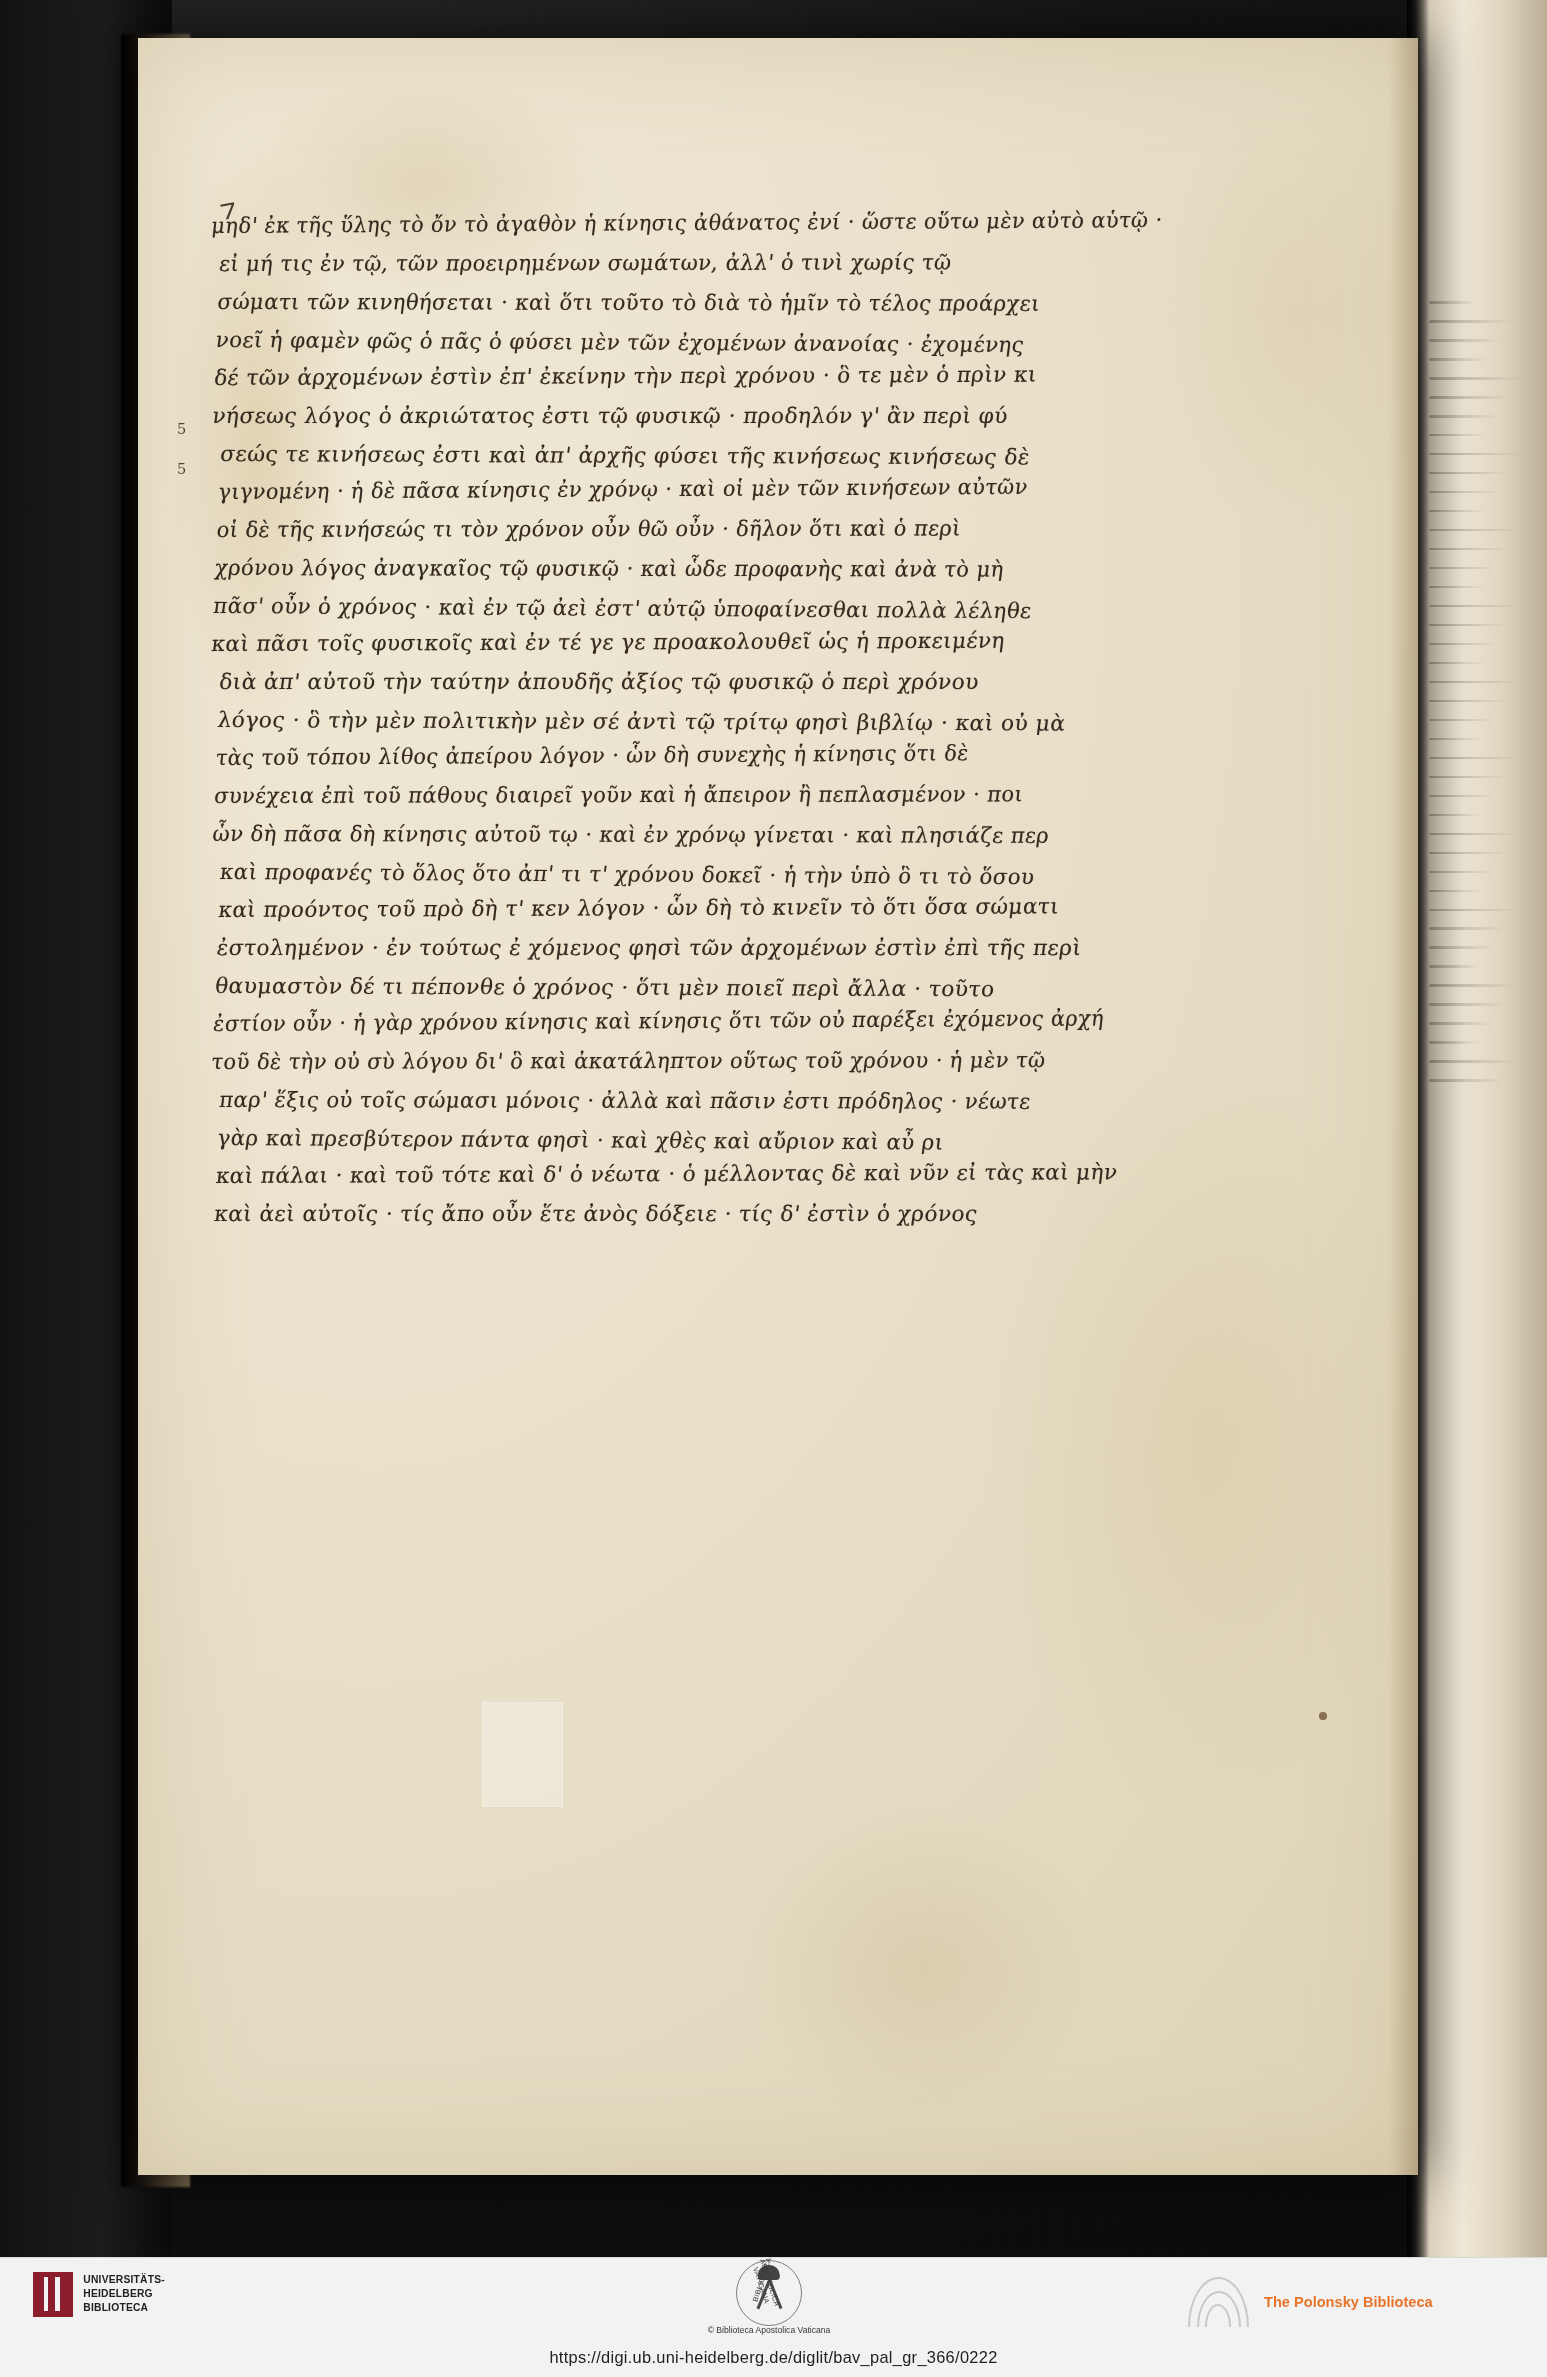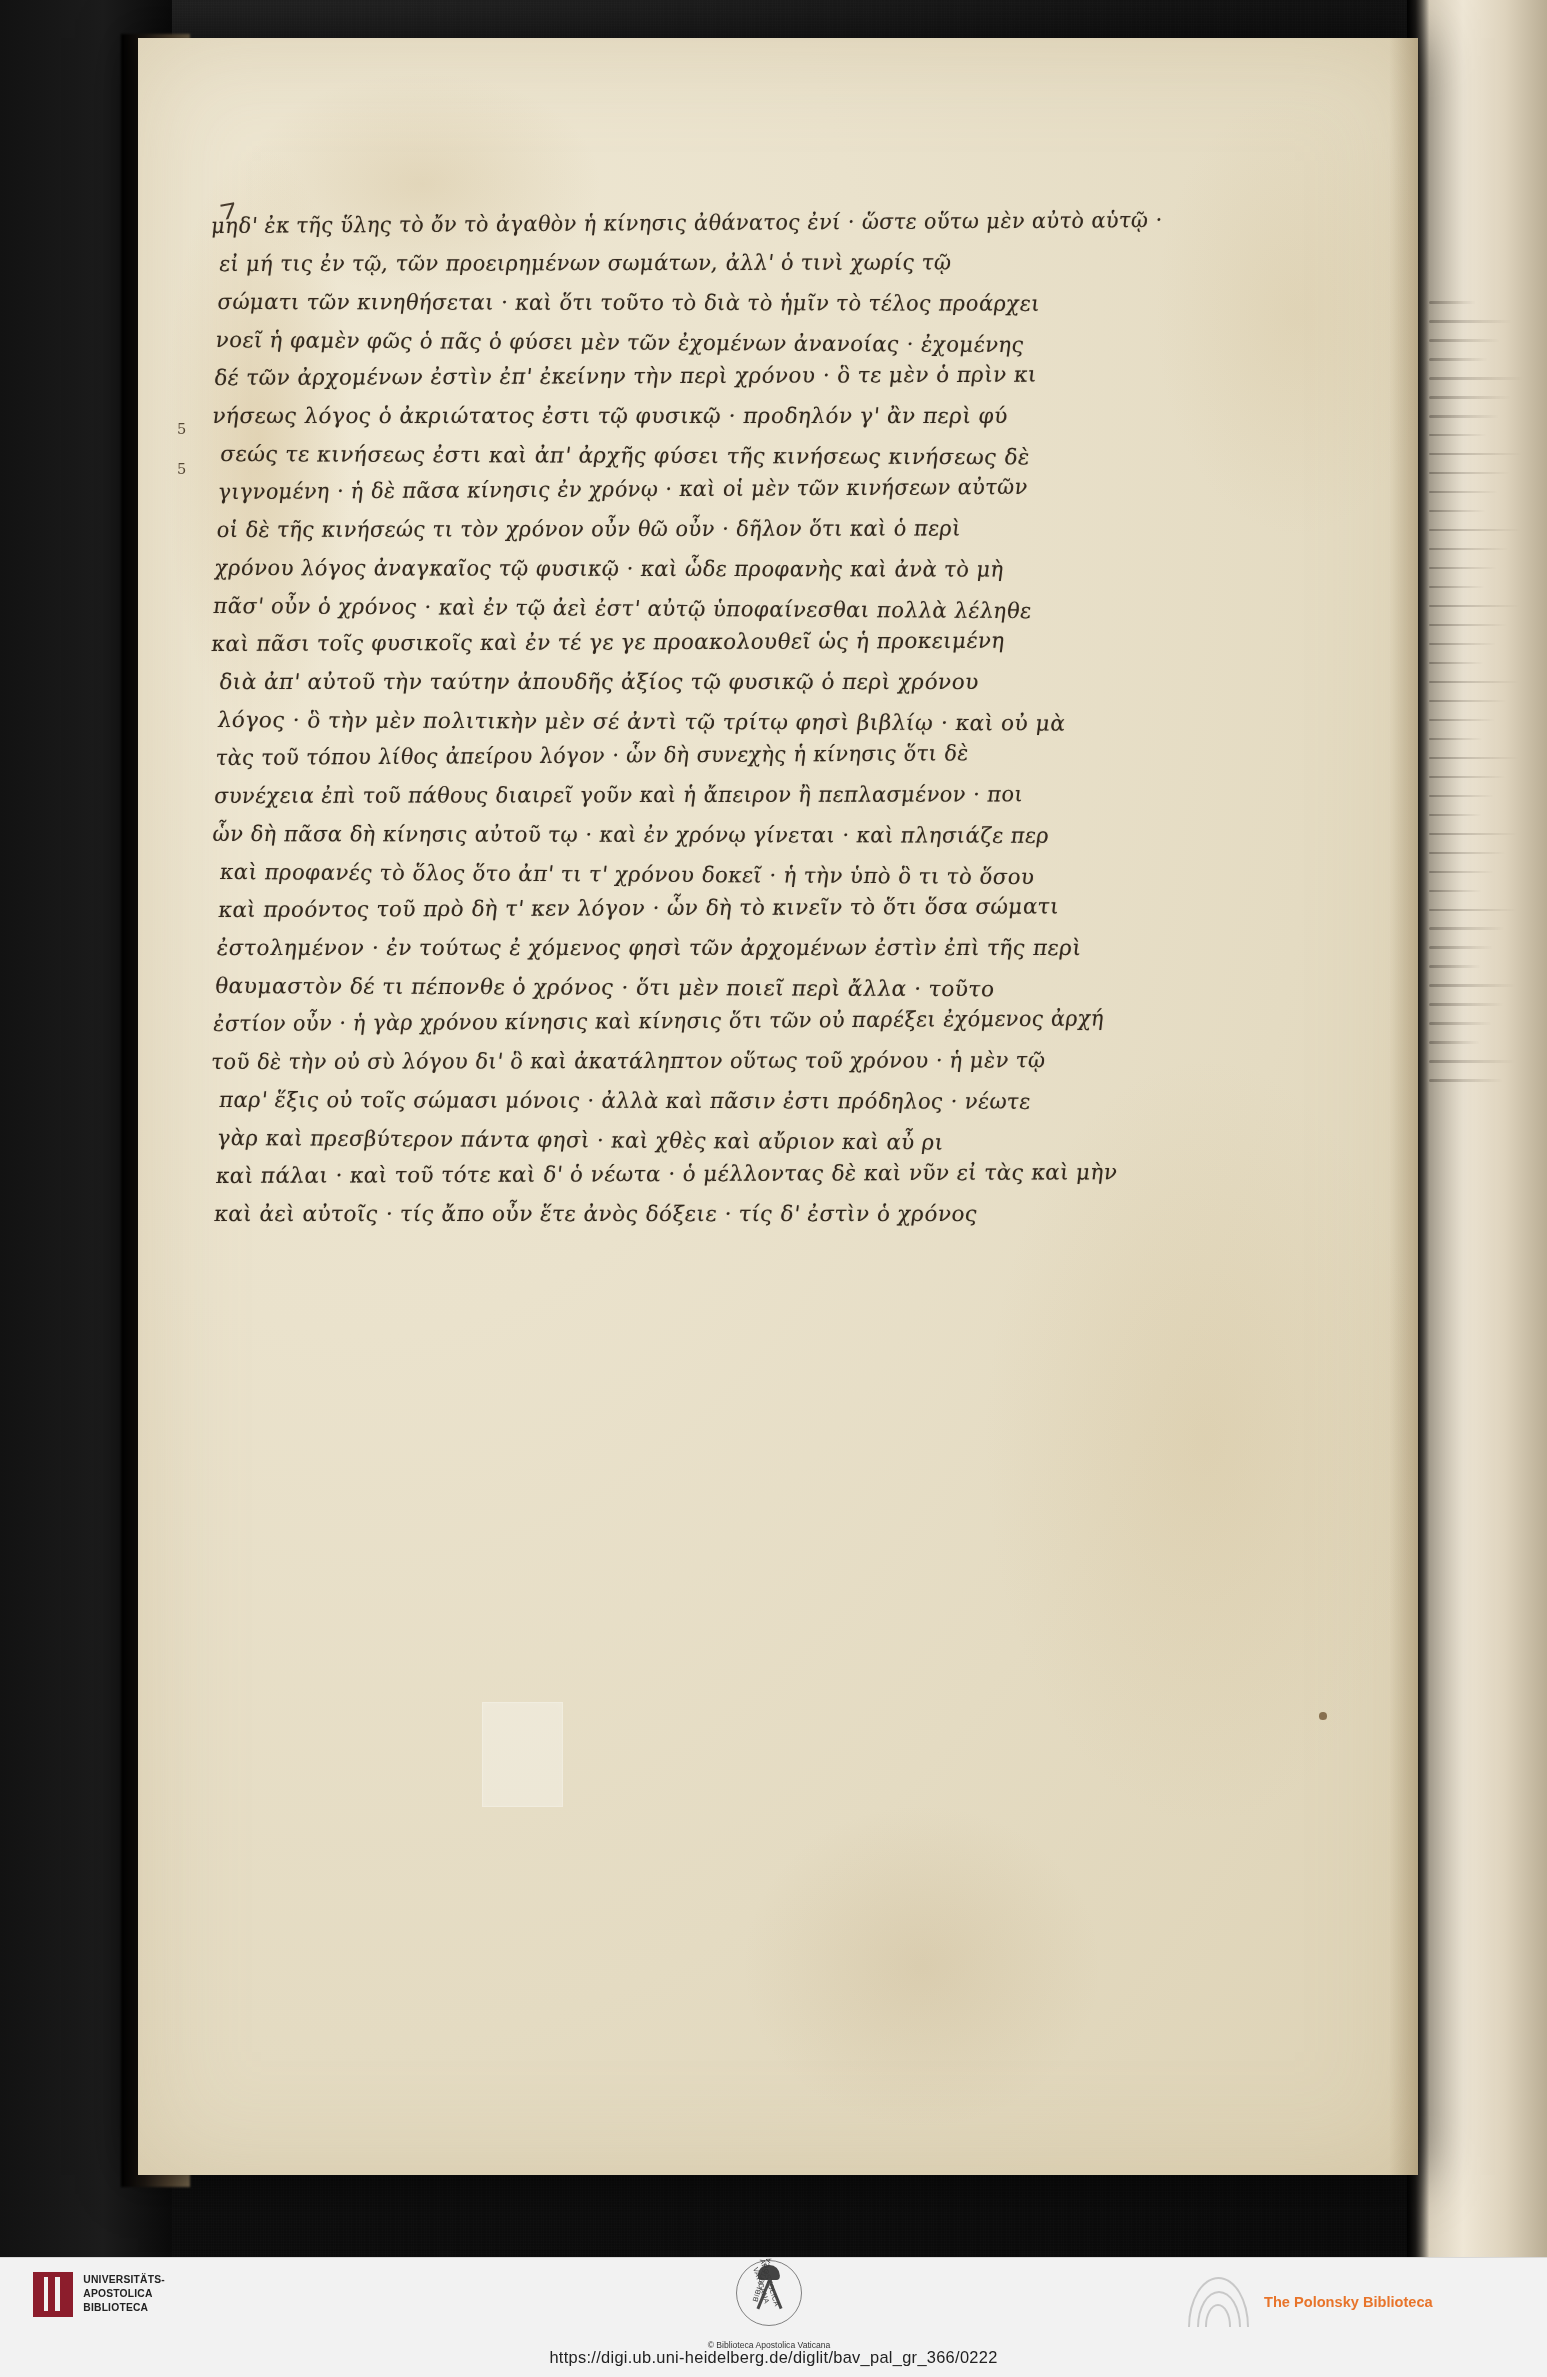--- a/index.html
+++ b/index.html
@@ -283,21 +283,21 @@
   .bav-ring {
     position: absolute;
     left: 50%; top: 50%;
     transform: translate(-50%,-50%);
     width: 64px; height: 64px;
     border: 1.7px solid #5a5a5a;
     border-radius: 50%;
     opacity: .75;
   }
   .bav-caption {
-    margin-top: 17px;
+    margin-top: 2px;
     font-size: 8.6px;
     color: #333;
   }
   .bav-arc-left, .bav-arc-right {
     position: absolute;
     top: 12px;
     font-size: 7.3px;
     color: #3a3a3a;
     letter-spacing: 0.3px;
   }
@@ -449,21 +449,21 @@
     </div>
 </div>
 
 <div id="footer">
   <div class="footer-inner">
 
     <div class="logo-heid">
       <div class="mark"></div>
       <div class="txt">
         <div>UNIVERSITÄTS-</div>
-        <div>APOSTOLICA</div>
+        <div>HEIDELBERG</div>
         <div>BIBLIOTECA</div>
       </div>
     </div>
 
     <div class="logo-bav">
       <div class="bav-seal">
         <div class="bav-ring"></div>
         <div class="crown"></div>
         <div class="keys"></div>
         <div class="bav-arc-left">BIBLIOTECA</div>

